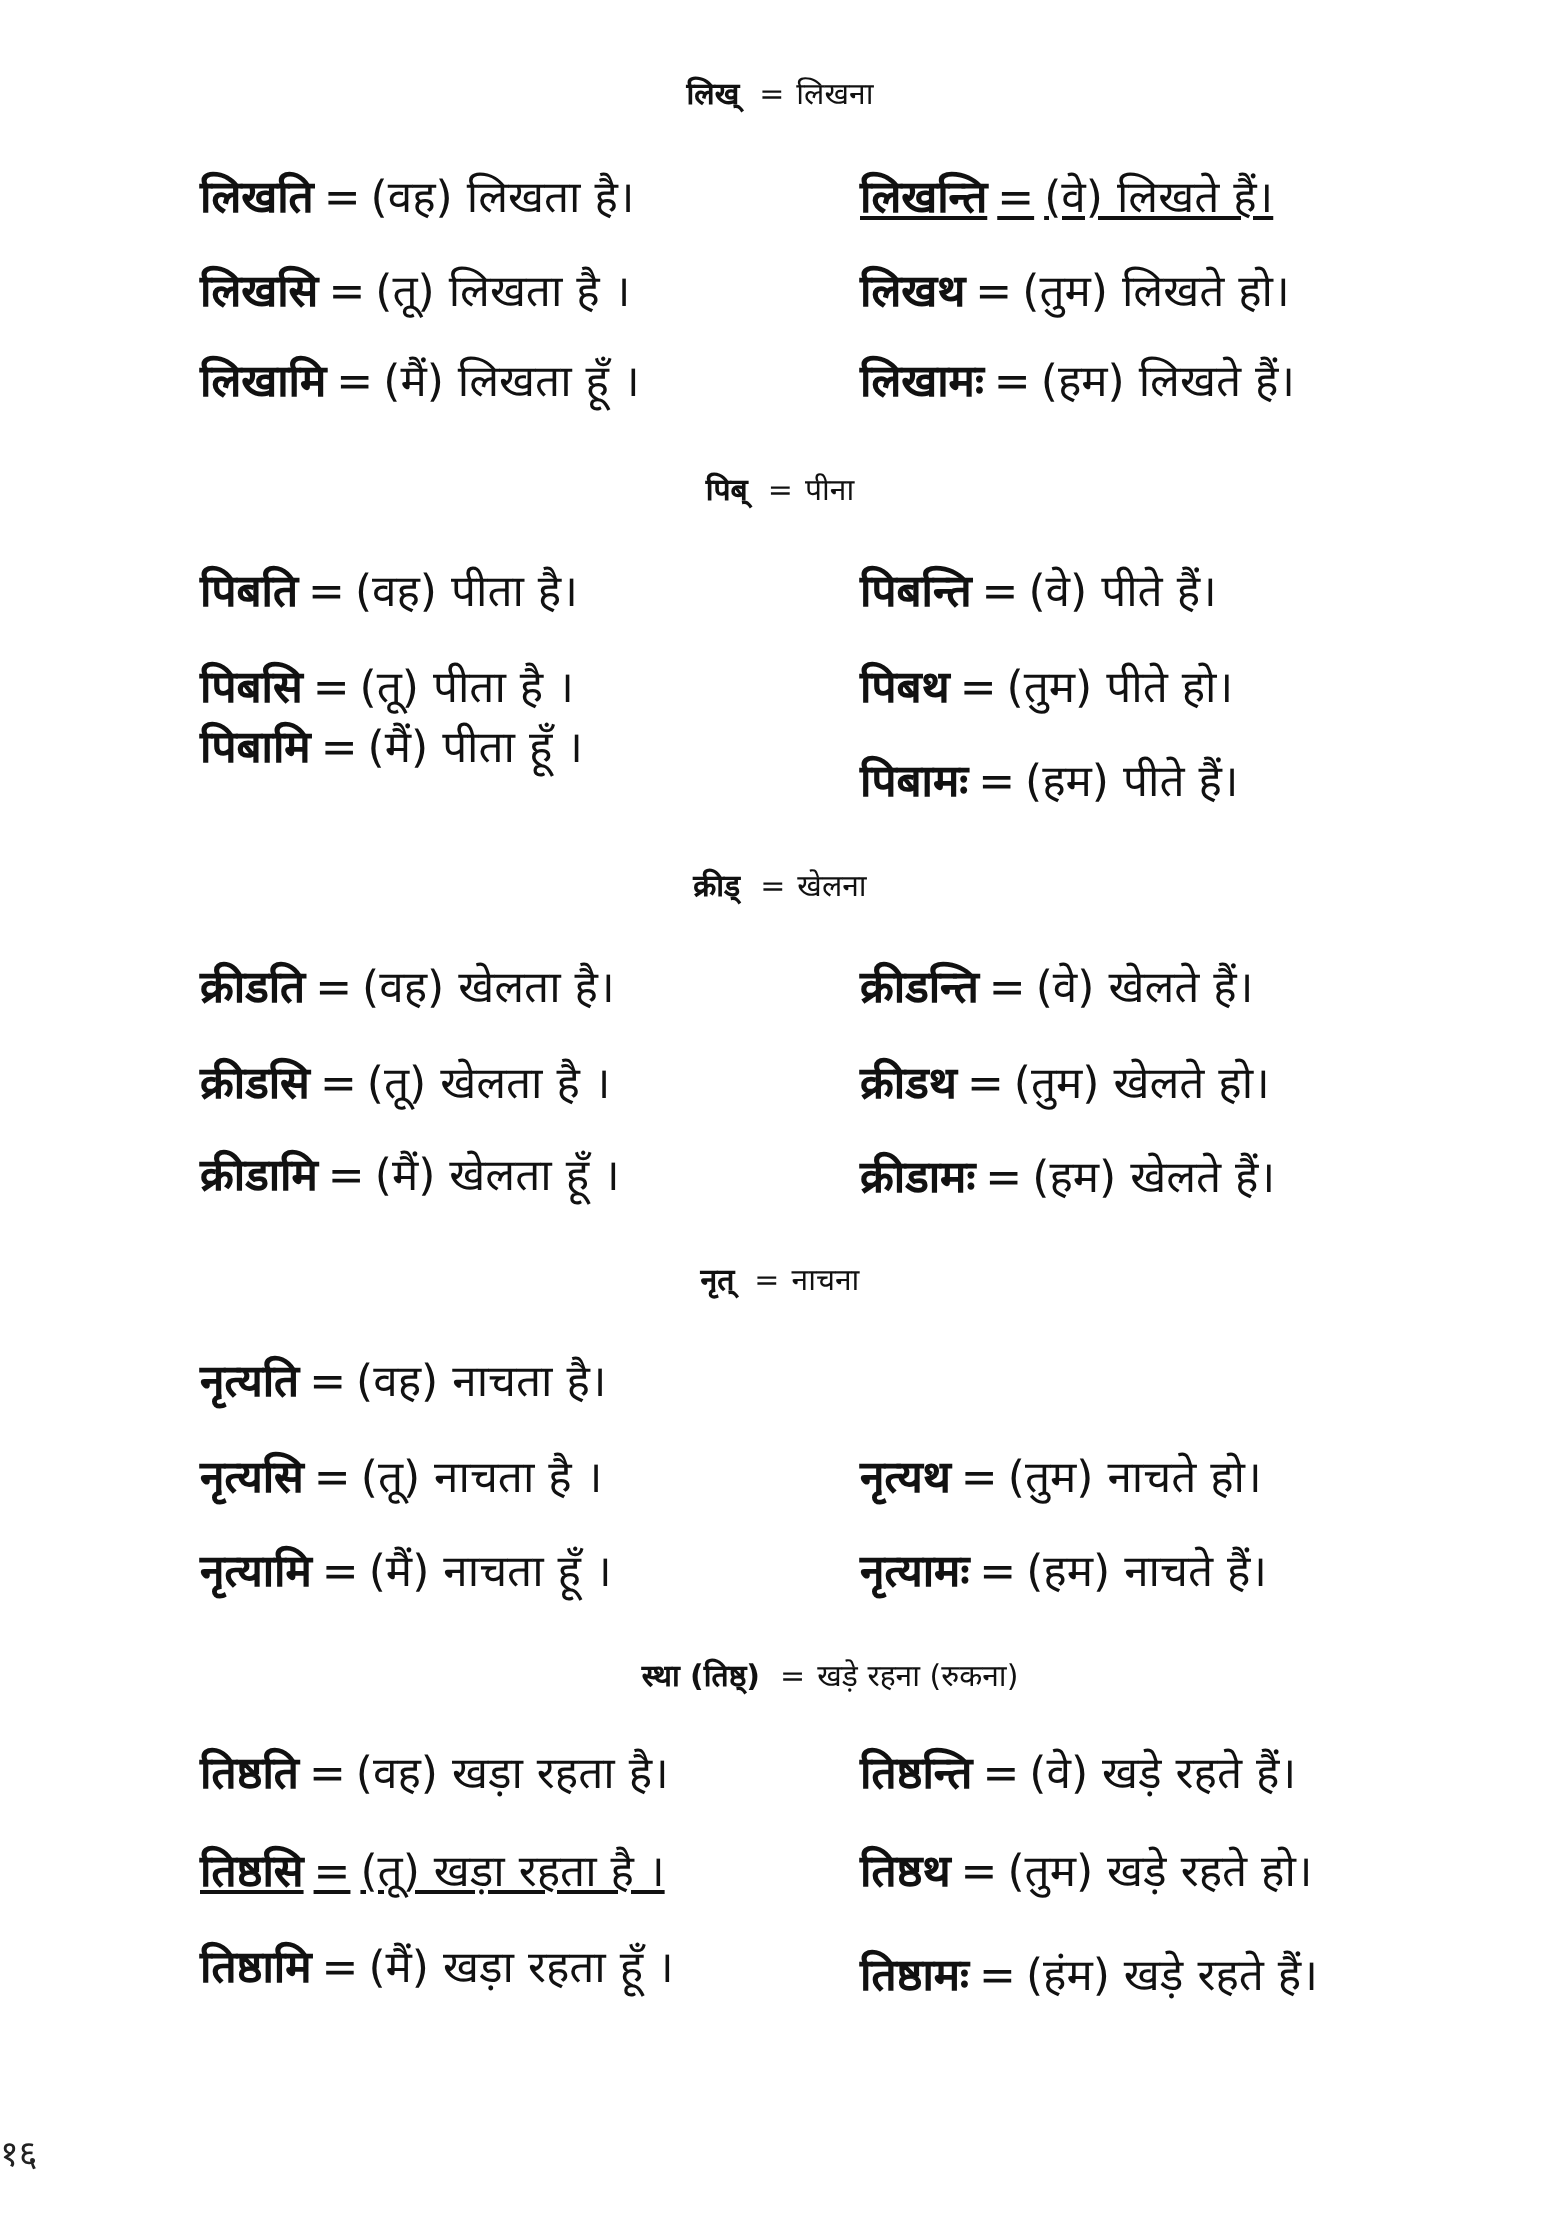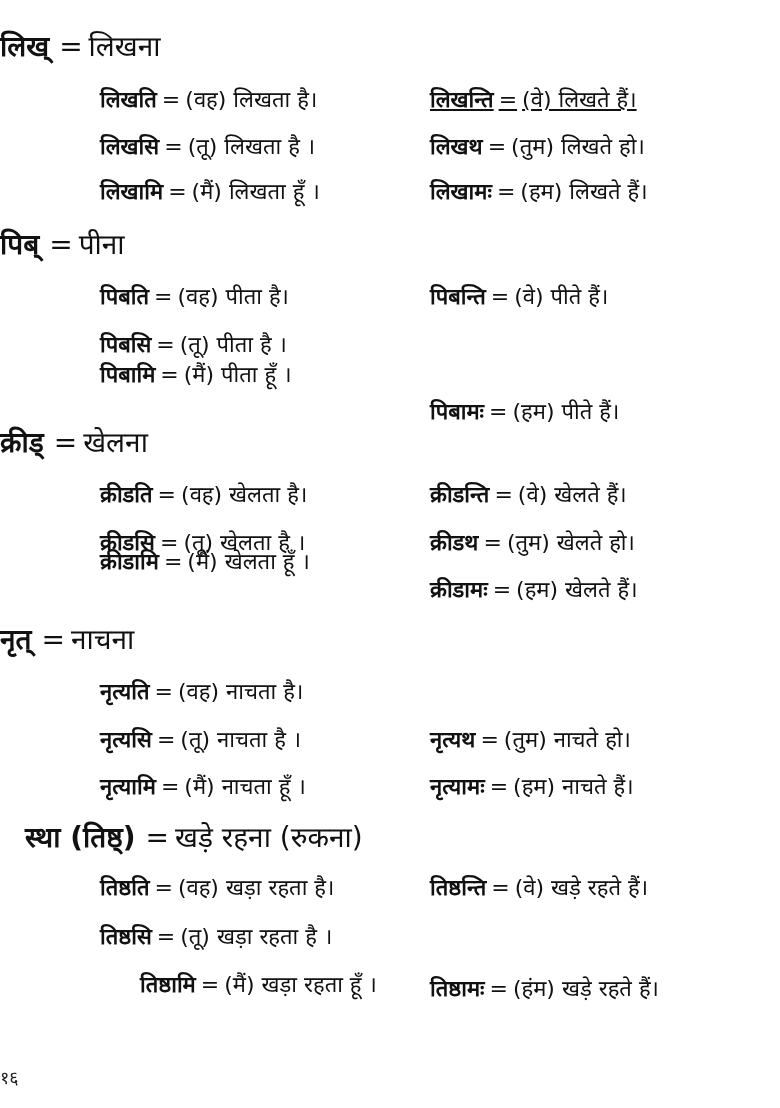--- a/index.html
+++ b/index.html
@@ -18,21 +18,22 @@
     .page {
       position: absolute;
       left: 0; top: 0;
       width: 780px;
       height: 1108px;
     }
     .heading {
       position: absolute;
       left: 0;
       width: 780px;
-      font-size: 28px;
+      text-align: center;
+      font-size: 15px;
       line-height: 32px;
       white-space: nowrap;
     }
     .heading .root {
       font-weight: bold;
     }
     .heading .eq {
       margin: 0 6px 0 10px;
     }
     .row {
@@ -74,45 +75,47 @@
   <div class="row right" style="top:131px;"><span class="form">लिखथ</span><span class="eq">=</span><span>(तुम) लिखते हो।</span></div>
   <div class="row left" style="top:176px;"><span class="form">लिखामि</span><span class="eq">=</span><span>(मैं) लिखता हूँ ।</span></div>
   <div class="row right" style="top:176px;"><span class="form">लिखामः</span><span class="eq">=</span><span>(हम) लिखते हैं।</span></div>
 
   <div class="heading" style="top:229px;">
     <span class="root">पिब्</span><span class="eq">=</span><span>पीना</span>
   </div>
   <div class="row left" style="top:281px;"><span class="form">पिबति</span><span class="eq">=</span><span>(वह) पीता है।</span></div>
   <div class="row right" style="top:281px;"><span class="form">पिबन्ति</span><span class="eq">=</span><span>(वे) पीते हैं।</span></div>
   <div class="row left" style="top:329px;"><span class="form">पिबसि</span><span class="eq">=</span><span>(तू) पीता है ।</span></div>
+  <div class="row right" style="top:329px;"><span class="form">पिबथ</span><span class="eq">=</span><span>(तुम) पीते हो।</span></div>
   <div class="row left" style="top:359px;"><span class="form">पिबामि</span><span class="eq">=</span><span>(मैं) पीता हूँ ।</span></div>
-  <div class="row right" style="top:396px;"><span class="form">पिबामः</span><span class="eq">=</span><span>(हम) पीते हैं।</span></div>
+  <div class="row right" style="top:376px;"><span class="form">पिबामः</span><span class="eq">=</span><span>(हम) पीते हैं।</span></div>
 
   <div class="heading" style="top:427px;">
     <span class="root">क्रीड्</span><span class="eq">=</span><span>खेलना</span>
   </div>
   <div class="row left" style="top:479px;"><span class="form">क्रीडति</span><span class="eq">=</span><span>(वह) खेलता है।</span></div>
   <div class="row right" style="top:479px;"><span class="form">क्रीडन्ति</span><span class="eq">=</span><span>(वे) खेलते हैं।</span></div>
   <div class="row left" style="top:527px;"><span class="form">क्रीडसि</span><span class="eq">=</span><span>(तू) खेलता है ।</span></div>
   <div class="row right" style="top:527px;"><span class="form">क्रीडथ</span><span class="eq">=</span><span>(तुम) खेलते हो।</span></div>
-  <div class="row left" style="top:546px;"><span class="form">क्रीडामि</span><span class="eq">=</span><span>(मैं) खेलता हूँ ।</span></div>
+  <div class="row left" style="top:573px;"><span class="form">क्रीडामि</span><span class="eq">=</span><span>(मैं) खेलता हूँ ।</span></div>
   <div class="row right" style="top:574px;"><span class="form">क्रीडामः</span><span class="eq">=</span><span>(हम) खेलते हैं।</span></div>
 
   <div class="heading" style="top:624px;">
     <span class="root">नृत्</span><span class="eq">=</span><span>नाचना</span>
   </div>
   <div class="row left" style="top:676px;"><span class="form">नृत्यति</span><span class="eq">=</span><span>(वह) नाचता है।</span></div>
   <div class="row left" style="top:724px;"><span class="form">नृत्यसि</span><span class="eq">=</span><span>(तू) नाचता है ।</span></div>
   <div class="row right" style="top:724px;"><span class="form">नृत्यथ</span><span class="eq">=</span><span>(तुम) नाचते हो।</span></div>
   <div class="row left" style="top:771px;"><span class="form">नृत्यामि</span><span class="eq">=</span><span>(मैं) नाचता हूँ ।</span></div>
   <div class="row right" style="top:771px;text-align:right;"><span class="form">नृत्यामः</span><span class="eq">=</span><span>(हम) नाचते हैं।</span></div>
 
   <div class="heading" style="top:822px;padding-left:25px;">
     <span class="root">स्था (तिष्ठ्)</span><span class="eq">=</span><span>खड़े रहना (रुकना)</span>
   </div>
   <div class="row left" style="top:872px;"><span class="form">तिष्ठति</span><span class="eq">=</span><span>(वह) खड़ा रहता है।</span></div>
   <div class="row right" style="top:872px;"><span class="form">तिष्ठन्ति</span><span class="eq">=</span><span>(वे) खड़े रहते हैं।</span></div>
-  <div class="row left" style="top:921px;"><span class="form">तिष्ठसि</span><span class="eq">=</span><span>(तू) खड़ा रहता है ।</span></div>
-  <div class="row left" style="top:969px;margin-left:40px;"><span class="form">तिष्ठामि</span><span class="eq">=</span><span>(मैं) खड़ा रहता हूँ ।</span></div>
+  <div class="row left" style="top:921px;text-decoration:underline;"><span class="form">तिष्ठसि</span><span class="eq">=</span><span>(तू) खड़ा रहता है ।</span></div>
+  <div class="row right" style="top:921px;"><span class="form">तिष्ठथ</span><span class="eq">=</span><span>(तुम) खड़े रहते हो।</span></div>
+  <div class="row left" style="top:969px;"><span class="form">तिष्ठामि</span><span class="eq">=</span><span>(मैं) खड़ा रहता हूँ ।</span></div>
   <div class="row right" style="top:973px;"><span class="form">तिष्ठामः</span><span class="eq">=</span><span>(हंम) खड़े रहते हैं।</span></div>
 
   <div class="page-number">१६</div>
 </div>
 
 </body></html>

